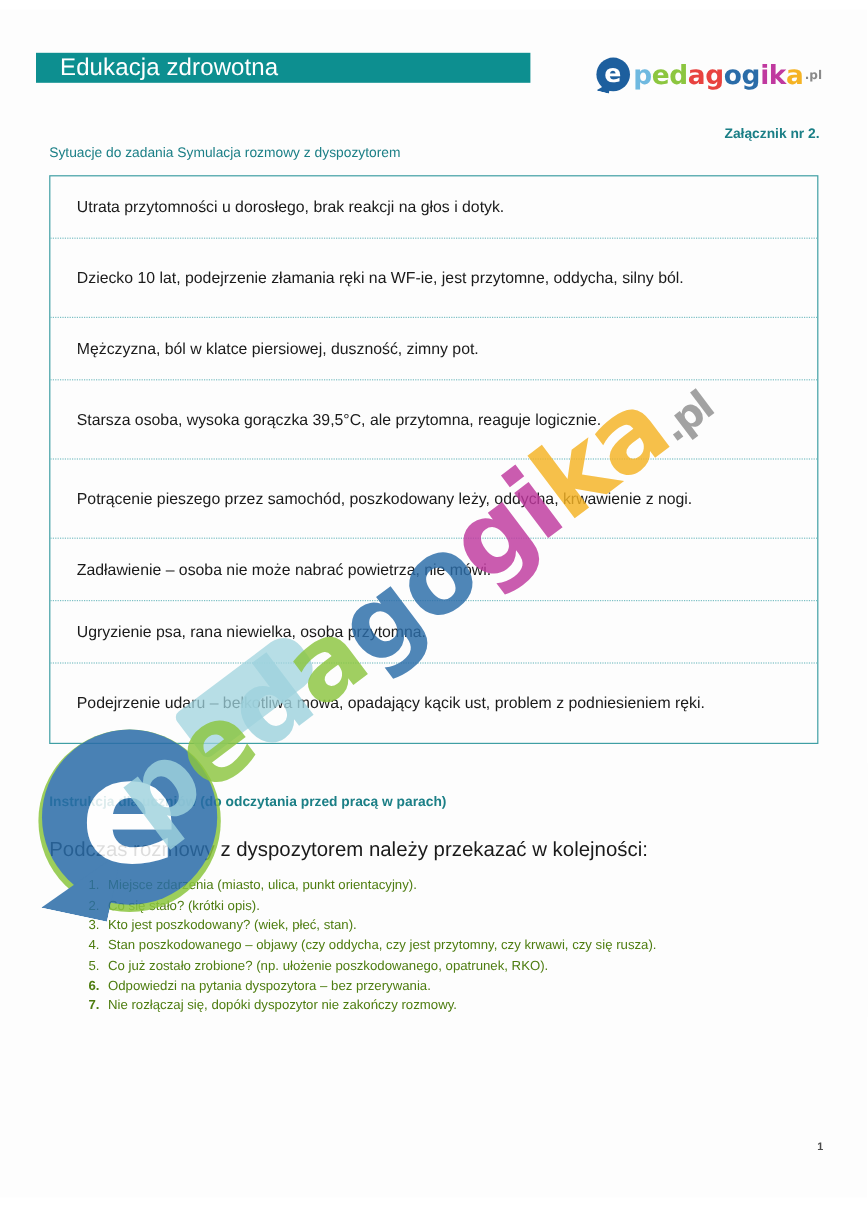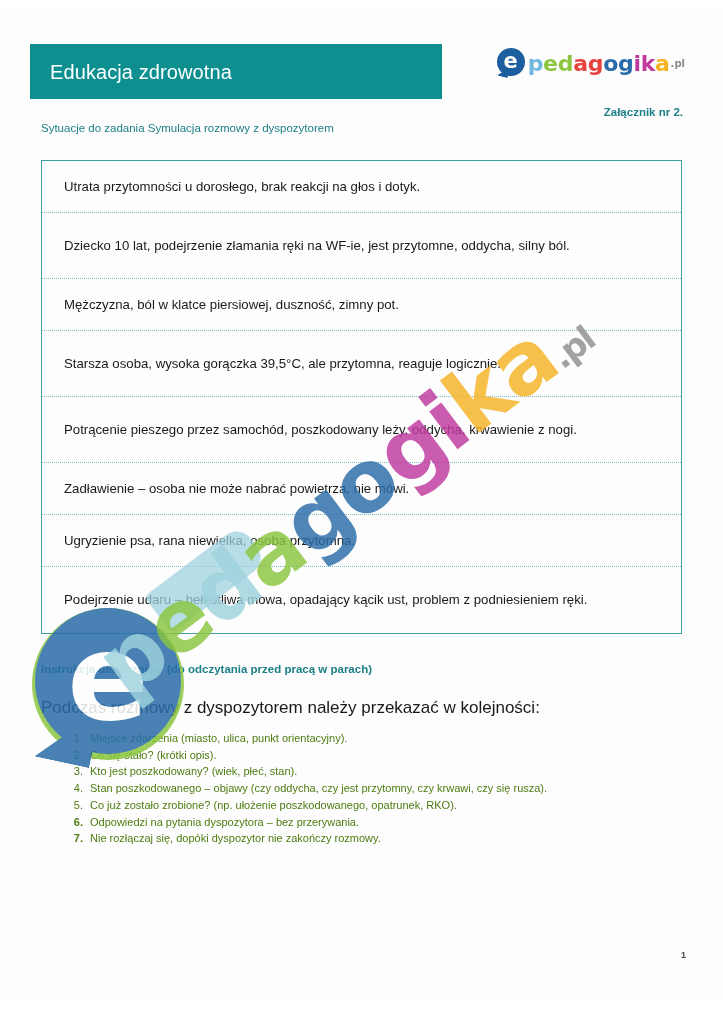--- a/index.html
+++ b/index.html
@@ -41,21 +41,21 @@
     height: 990px;
     background: #fdfdfd;
   }
 
   
   .header-band {
     position: absolute;
     left: 30px;
     top: 44px;
     width: 412px;
-    height: 55px;
+    height: 25px;
     background: #0d8f90;
   }
   .header-title {
     position: absolute;
     left: 20px;
     top: 50%;
     transform: translateY(-50%);
     color: #ffffff;
     font-size: 20px;
     font-weight: 400;
@@ -141,21 +141,21 @@
     color: #1b7f86;
     font-size: 11.5px;
     font-weight: 400;
     white-space: nowrap;
   }
 
   
   .situations-table {
     position: absolute;
     left: 41px;
-    top: 160px;
+    top: 146px;
     width: 641px;
     border: 1px solid #3f9fa4;
     box-sizing: border-box;
     background: transparent;
   }
   .situation-row {
     border-bottom: 1px dotted #7bbfc4;
     box-sizing: border-box;
     display: flex;
     align-items: center;

